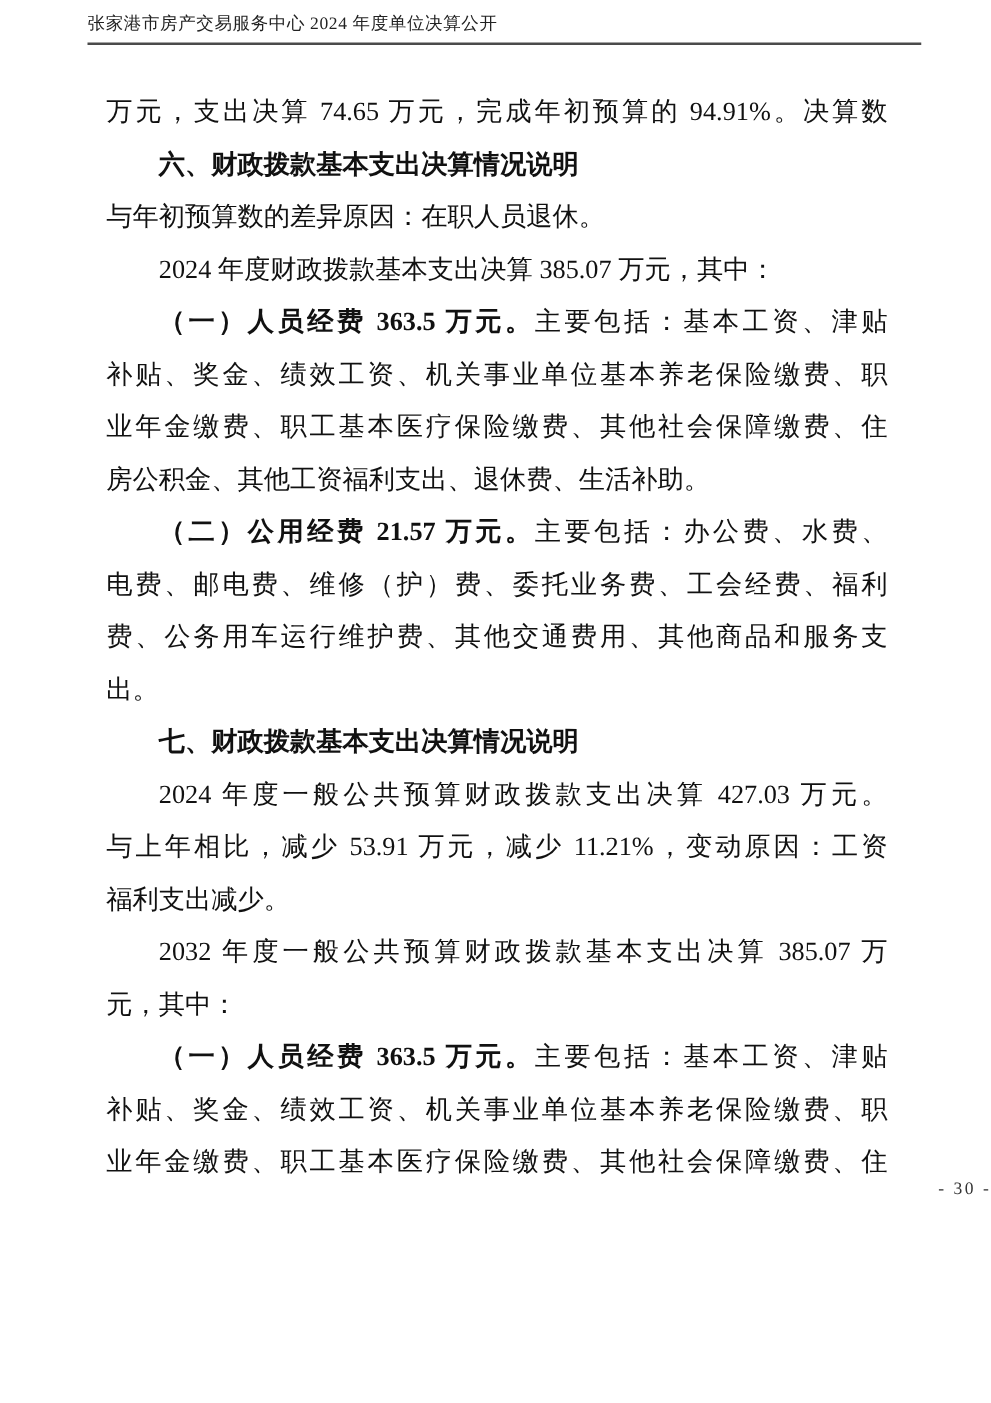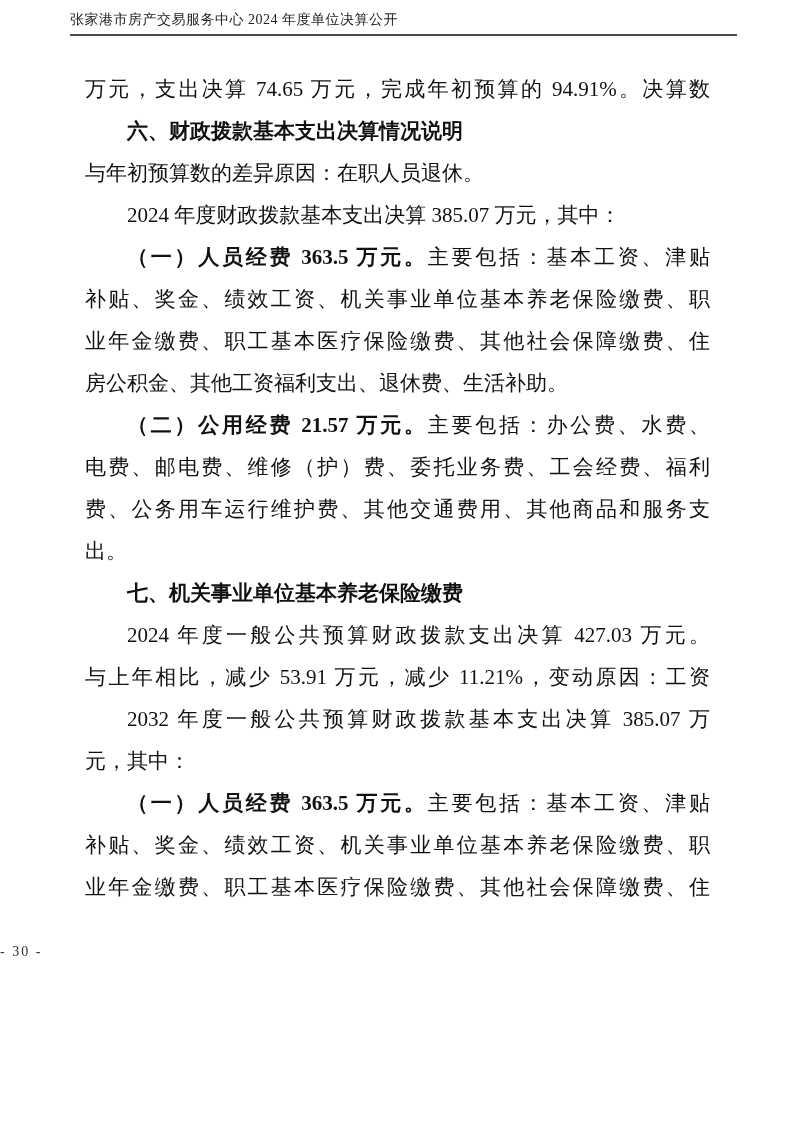--- a/index.html
+++ b/index.html
@@ -54,21 +54,21 @@
     text-indent: 2em;
   }
   .line.bold, .bold {
     font-weight: bold;
   }
   .doc-footer {
     position: absolute;
     left: 0;
     right: 0;
     bottom: 20px;
-    text-align: left;
+    text-align: right;
   }
   .page-number {
     font-size: 14px;
     color: #333333;
     letter-spacing: 2px;
   }
 </style>
 </head>
 <body>
 
@@ -85,23 +85,24 @@
       <div class="line">与年初预算数的差异原因：在职人员退休。</div>
       <div class="line indent">2024 年度财政拨款基本支出决算 385.07 万元，其中：</div>
       <div class="line fill indent"><span class="bold">（一）人员经费 363.5 万元。</span>主要包括：基本工资、津贴</div>
       <div class="line fill">补贴、奖金、绩效工资、机关事业单位基本养老保险缴费、职</div>
       <div class="line fill">业年金缴费、职工基本医疗保险缴费、其他社会保障缴费、住</div>
       <div class="line">房公积金、其他工资福利支出、退休费、生活补助。</div>
       <div class="line fill indent"><span class="bold">（二）公用经费 21.57 万元。</span>主要包括：办公费、水费、</div>
       <div class="line fill">电费、邮电费、维修（护）费、委托业务费、工会经费、福利</div>
       <div class="line fill">费、公务用车运行维护费、其他交通费用、其他商品和服务支</div>
       <div class="line">出。</div>
-      <div class="line indent bold">七、机关事业单位基本养老保险缴费</div>
+      <div class="line indent bold">七、财政拨款基本支出决算情况说明</div>
       <div class="line fill indent">2024 年度一般公共预算财政拨款支出决算 427.03 万元。</div>
       <div class="line fill">与上年相比，减少 53.91 万元，减少 11.21%，变动原因：工资</div>
+      <div class="line">福利支出减少。</div>
       <div class="line fill indent">2032 年度一般公共预算财政拨款基本支出决算 385.07 万</div>
       <div class="line">元，其中：</div>
       <div class="line fill indent"><span class="bold">（一）人员经费 363.5 万元。</span>主要包括：基本工资、津贴</div>
       <div class="line fill">补贴、奖金、绩效工资、机关事业单位基本养老保险缴费、职</div>
       <div class="line fill">业年金缴费、职工基本医疗保险缴费、其他社会保障缴费、住</div>
     </div>
 
   <div class="doc-footer">
     <span class="page-number">- 30 -</span>
   </div>

